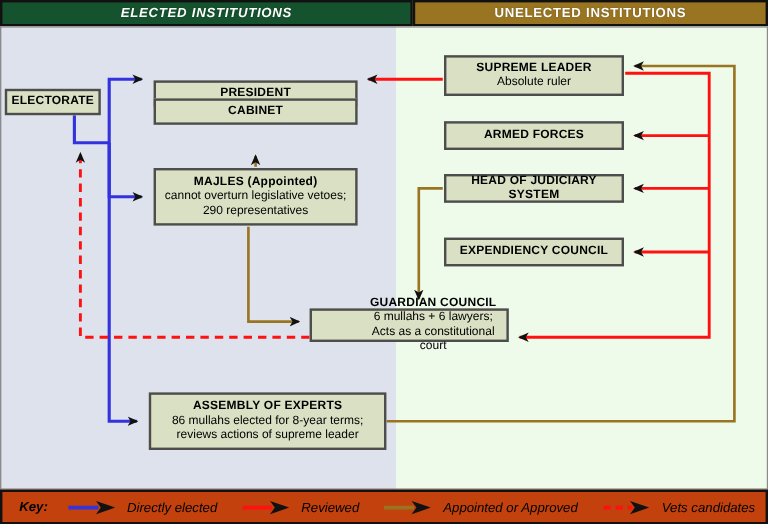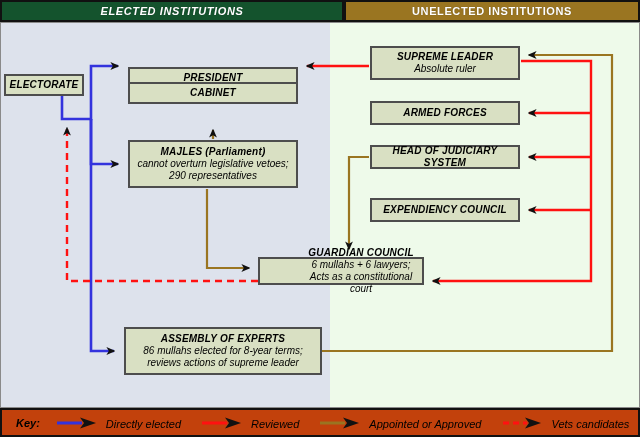--- a/index.html
+++ b/index.html
@@ -16,21 +16,21 @@
   
   .panel{position:absolute;top:22px;height:386px;box-sizing:border-box;}
   #panel-elected{left:0;width:330px;background:#dde2ec;border-left:1px solid #8a8a8a;}
   #panel-unelected{left:330px;width:310px;background:#eefaea;}
   #panel-frame{position:absolute;left:0;top:22px;width:640px;height:386px;
                box-sizing:border-box;border:1px solid #8a8a8a;pointer-events:none;}
 
   
   .box{position:absolute;box-sizing:border-box;background:#d9e0c3;border:2px solid #4d4d4d;
        display:flex;flex-direction:column;align-items:center;justify-content:center;
-       text-align:center;color:#000;font-style:italic;}
+       text-align:center;color:#000;}
   .box .t1{font-size:10px;font-weight:bold;letter-spacing:.2px;line-height:12px;}
   .box .t2{font-size:10px;font-weight:normal;line-height:12px;}
 
   #box-electorate{left:4px;  top:74px;  width:80px;  height:22px;}
   #box-president {left:128px;top:67px;  width:170px; height:22px;}
   #box-cabinet   {left:128px;top:82px; width:170px; height:22px;}
   #box-majles    {left:128px;top:140px; width:170px; height:48px;}
   #box-guardian  {left:258px;top:257px; width:166px; height:28px;padding-left:40px;}
   #box-assembly  {left:124px;top:327px; width:198px; height:48px;}
 
@@ -125,21 +125,21 @@
 
   <div class="box" id="box-president">
     <div class="t1">PRESIDENT</div>
   </div>
 
   <div class="box" id="box-cabinet">
     <div class="t1">CABINET</div>
   </div>
 
   <div class="box" id="box-majles">
-    <div class="t1">MAJLES (Parliament)</div>
+    <div class="t1">MAJLES (Appointed)</div>
     <div class="t2">cannot overturn legislative vetoes;</div>
     <div class="t2">290 representatives</div>
   </div>
 
   <div class="box" id="box-guardian">
     <div class="t1">GUARDIAN COUNCIL</div>
     <div class="t2">6 mullahs + 6 lawyers;</div>
     <div class="t2">Acts as a constitutional court</div>
   </div>
 

